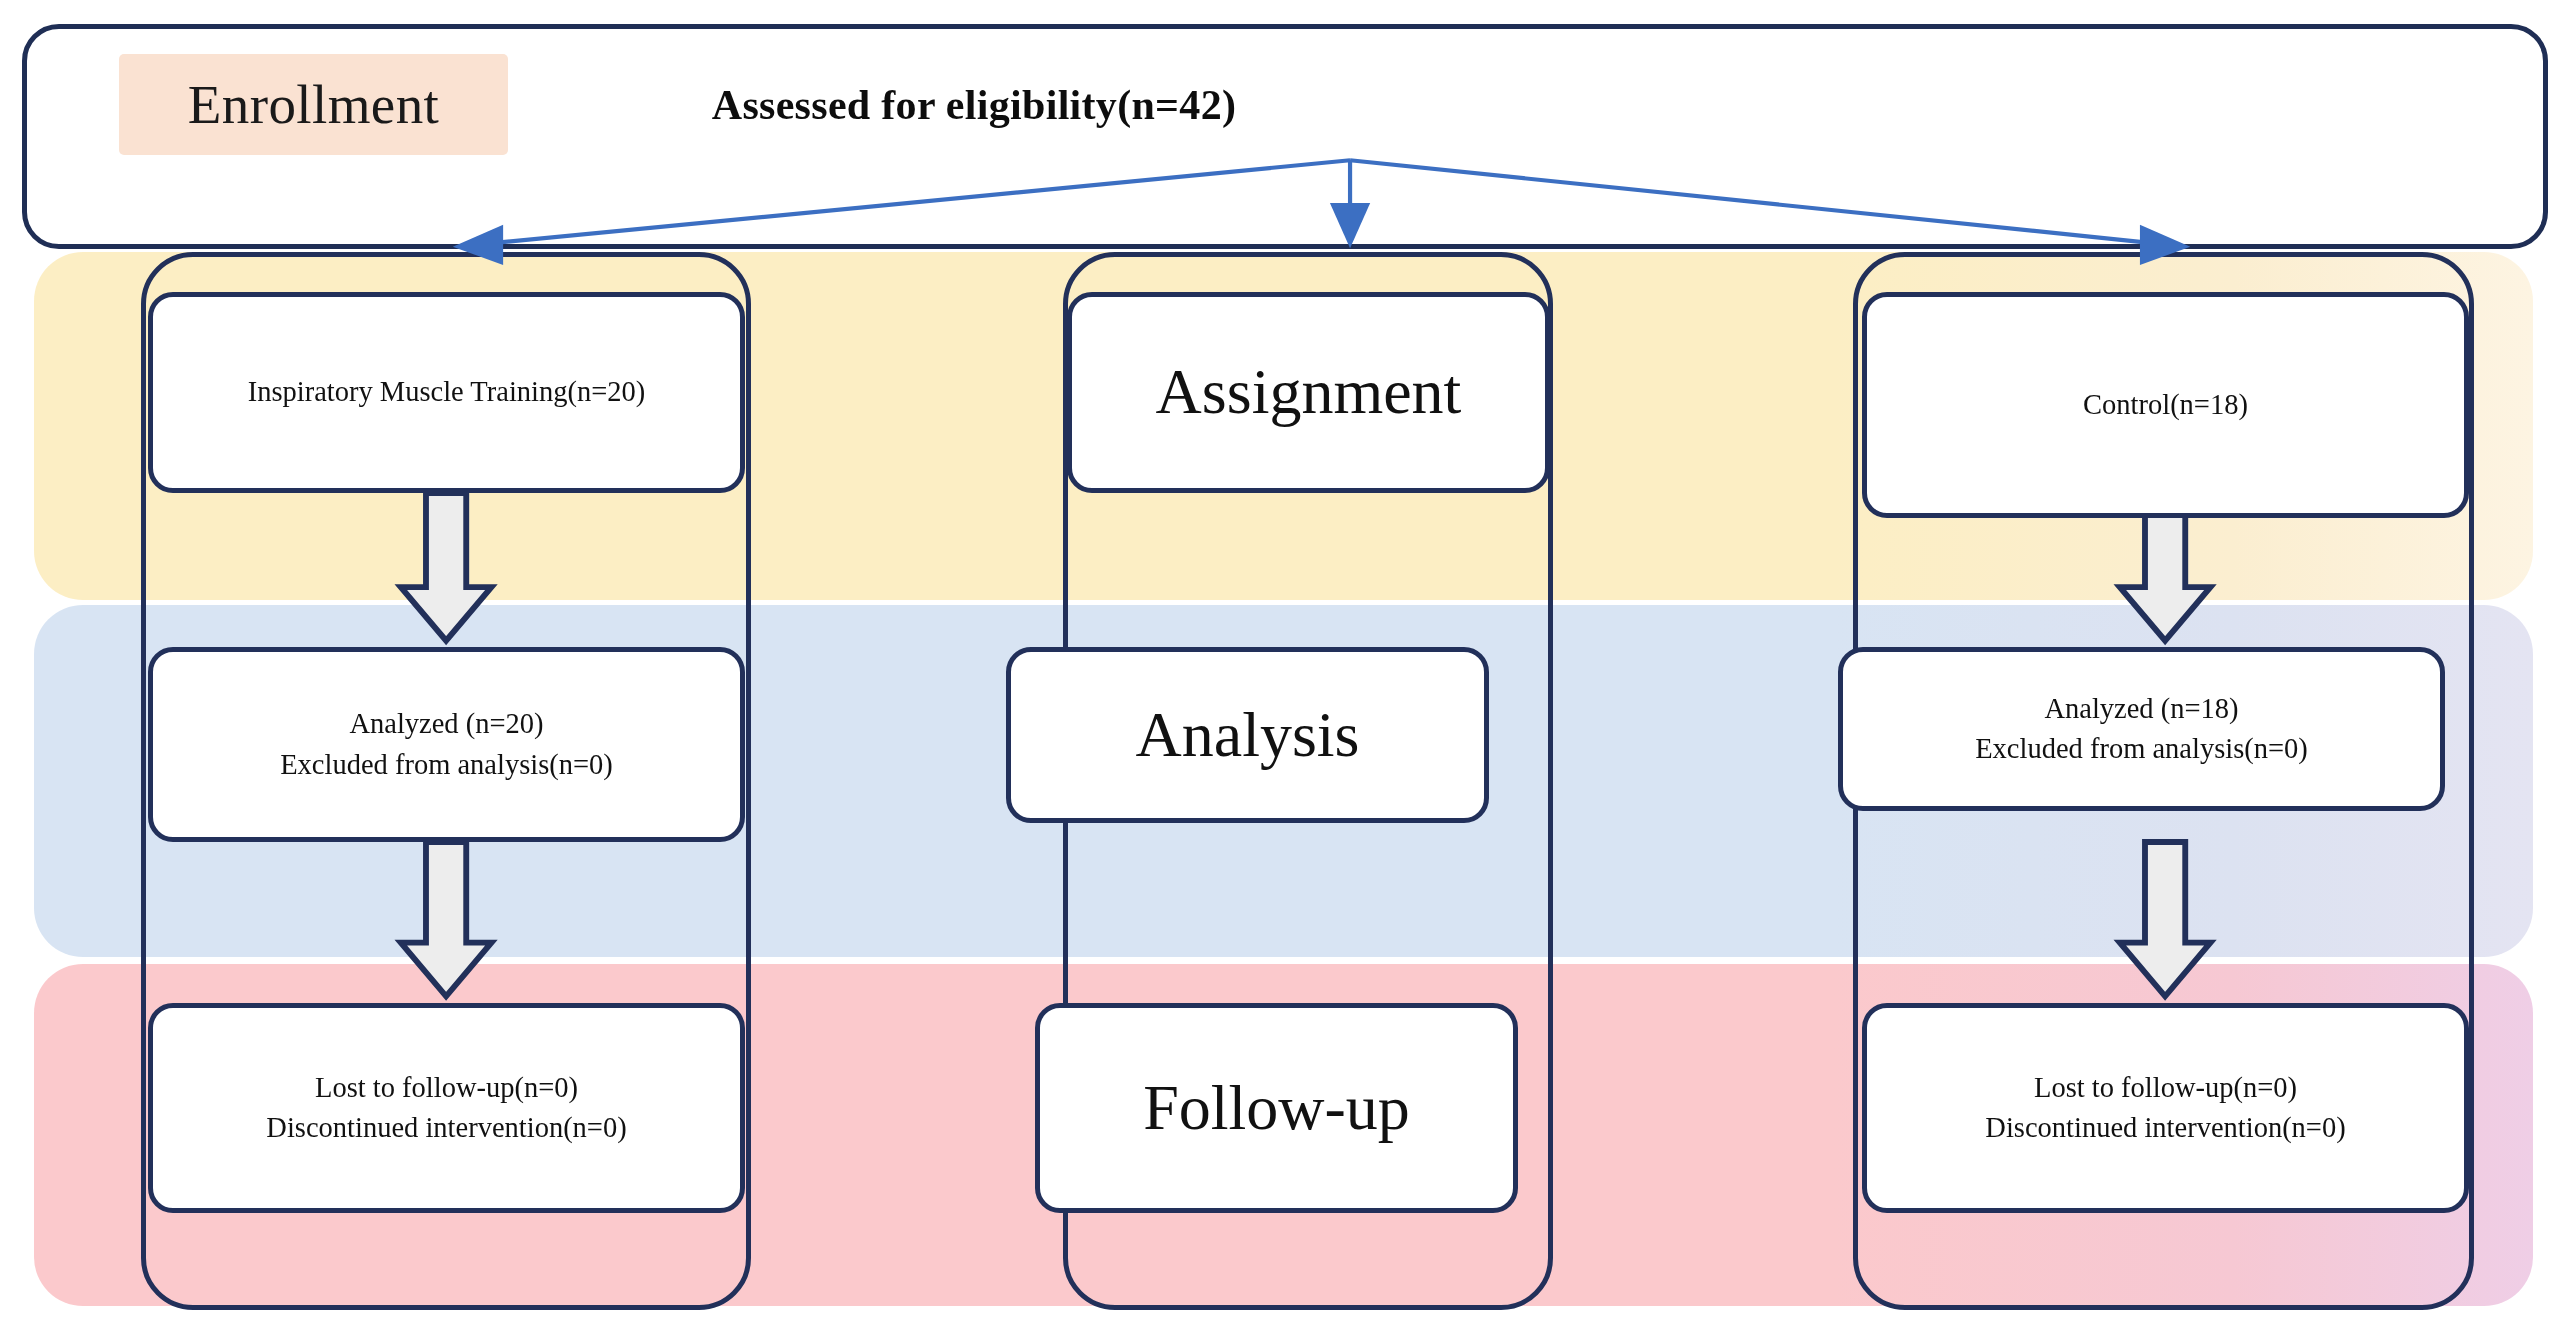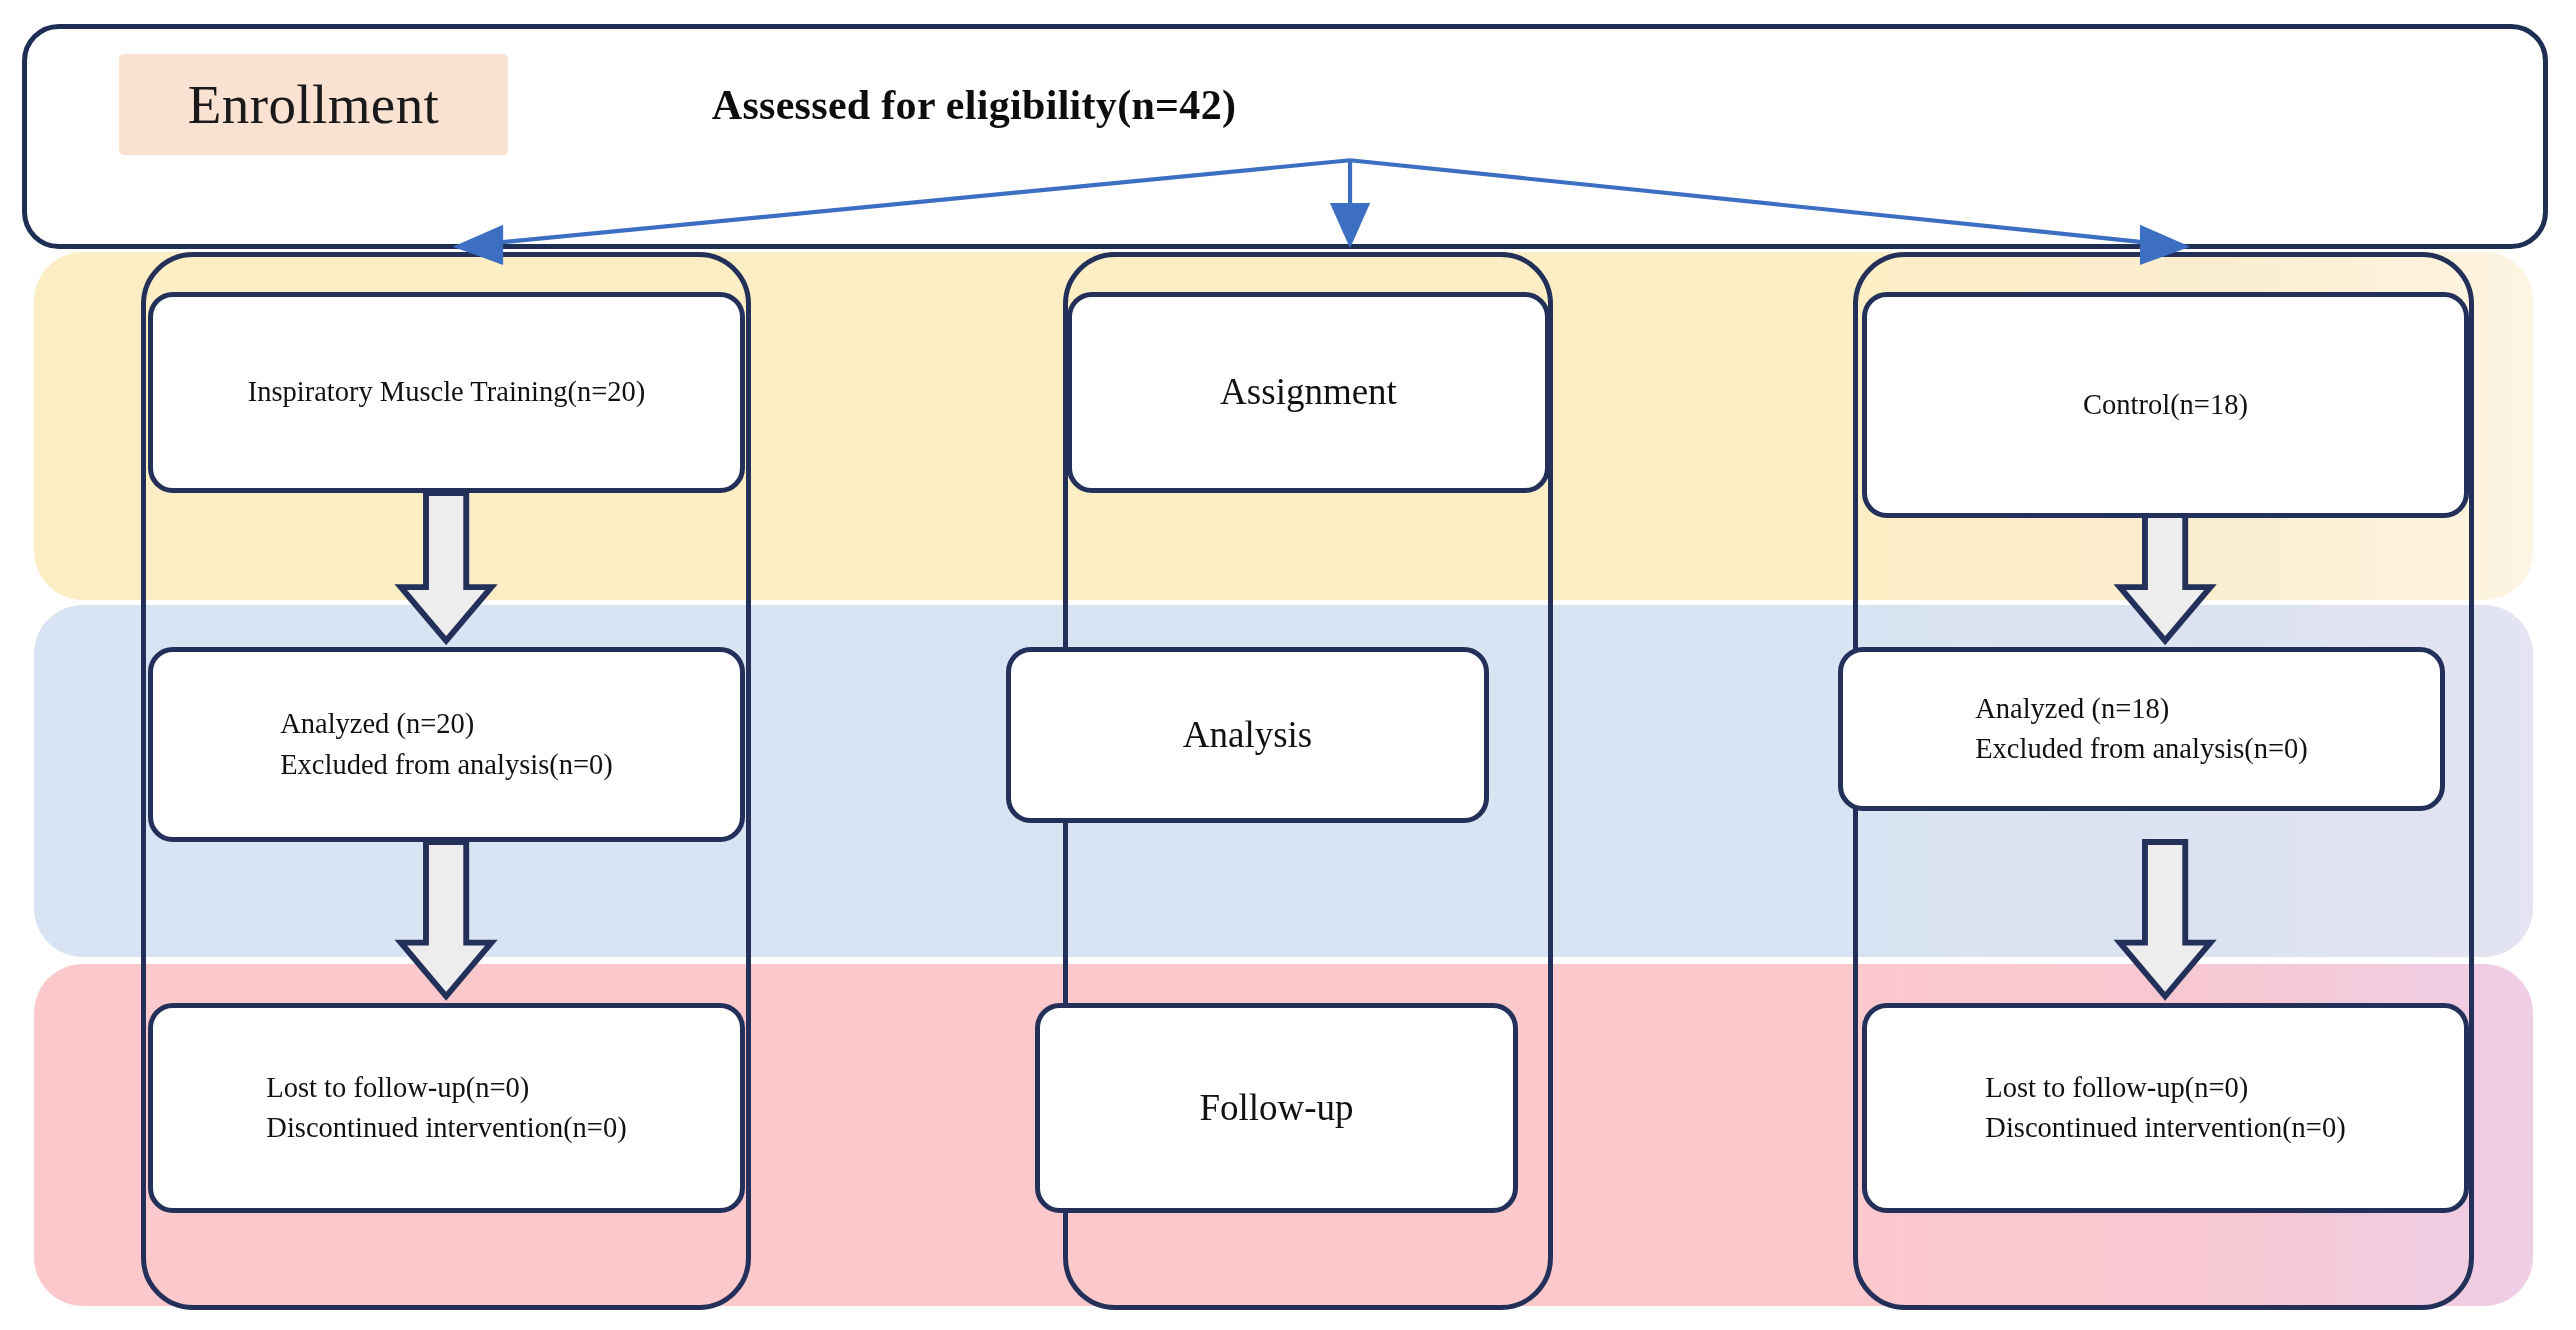--- a/index.html
+++ b/index.html
@@ -56,24 +56,24 @@
   .col-left{left:141px;width:610px;}
   .col-mid{left:1063px;width:490px;}
   .col-right{left:1853px;width:621px;}
 
   
   .node{
     position:absolute;background:#ffffff;
     border:5px solid #22305A;border-radius:25px;
     box-sizing:border-box;
     display:flex;align-items:center;justify-content:center;
-    line-height:1.42;
+    text-align:center;line-height:1.42;
   }
   .node-sm{font-size:28.5px;}
-  .node-lg{font-size:37px;}
+  .node-lg{font-size:64px;}
 
   .n-l1{left:148px;top:292px;width:597px;height:201px;}
   .n-l2{left:148px;top:647px;width:597px;height:195px;}
   .n-l3{left:148px;top:1003px;width:597px;height:210px;}
 
   .n-m1{left:1067px;top:292px;width:483px;height:201px;}
   .n-m2{left:1006px;top:647px;width:483px;height:176px;}
   .n-m3{left:1035px;top:1003px;width:483px;height:210px;}
 
   .n-r1{left:1862px;top:292px;width:607px;height:226px;}

